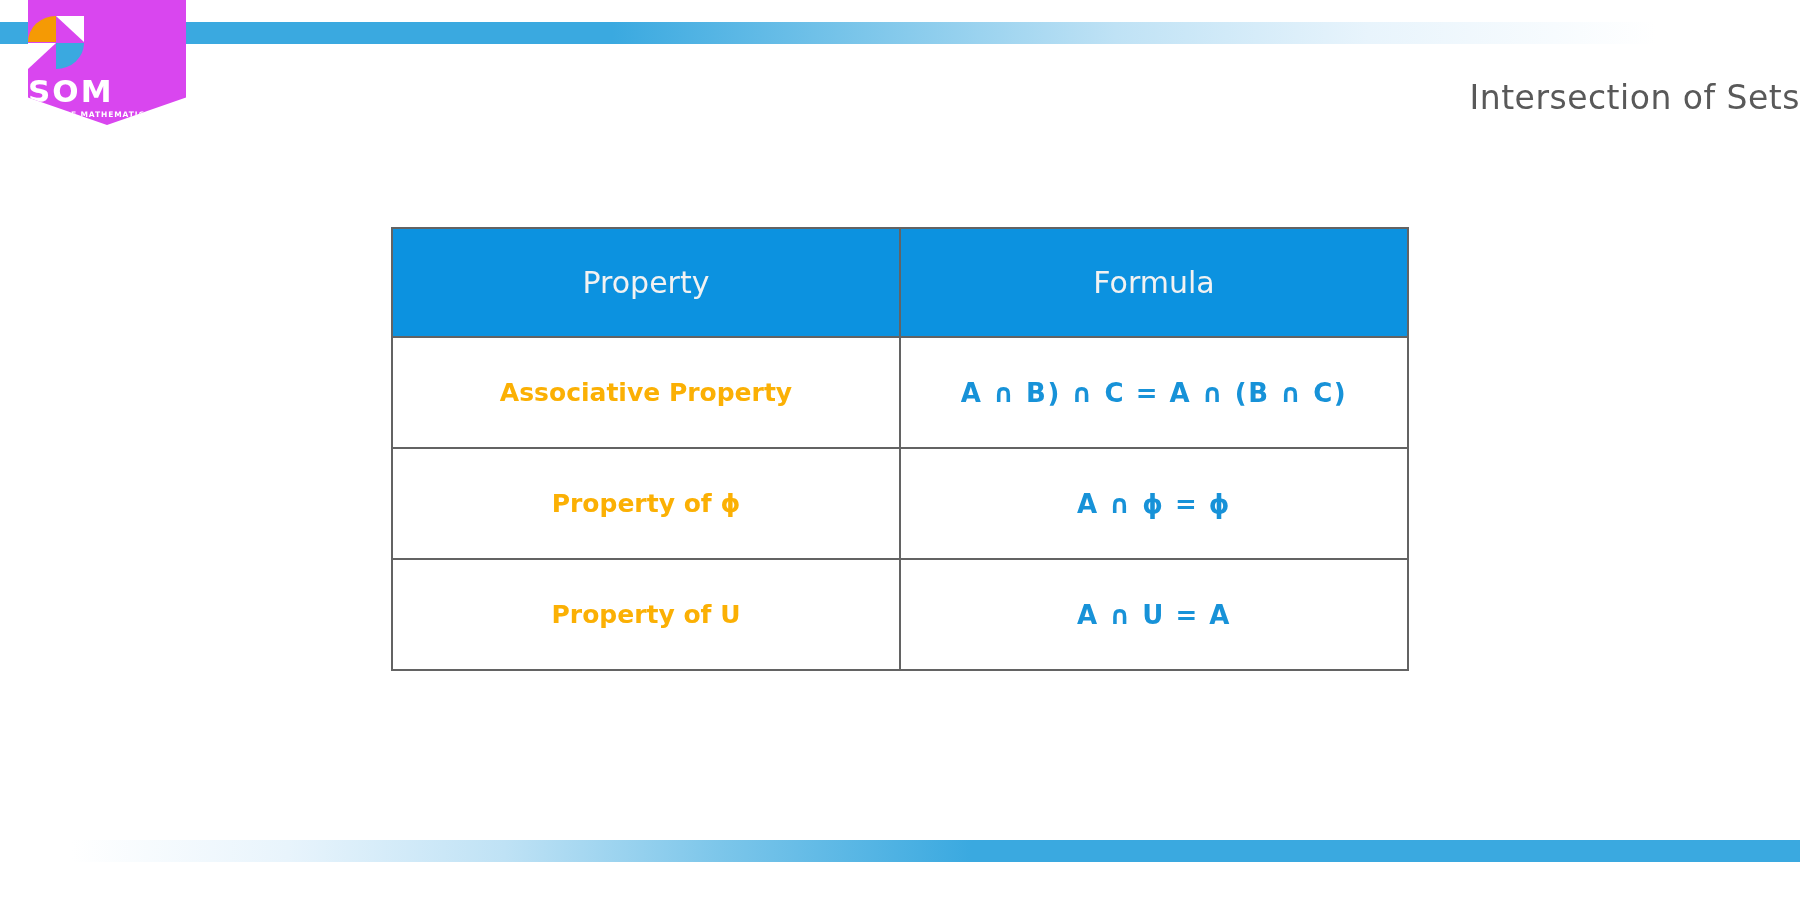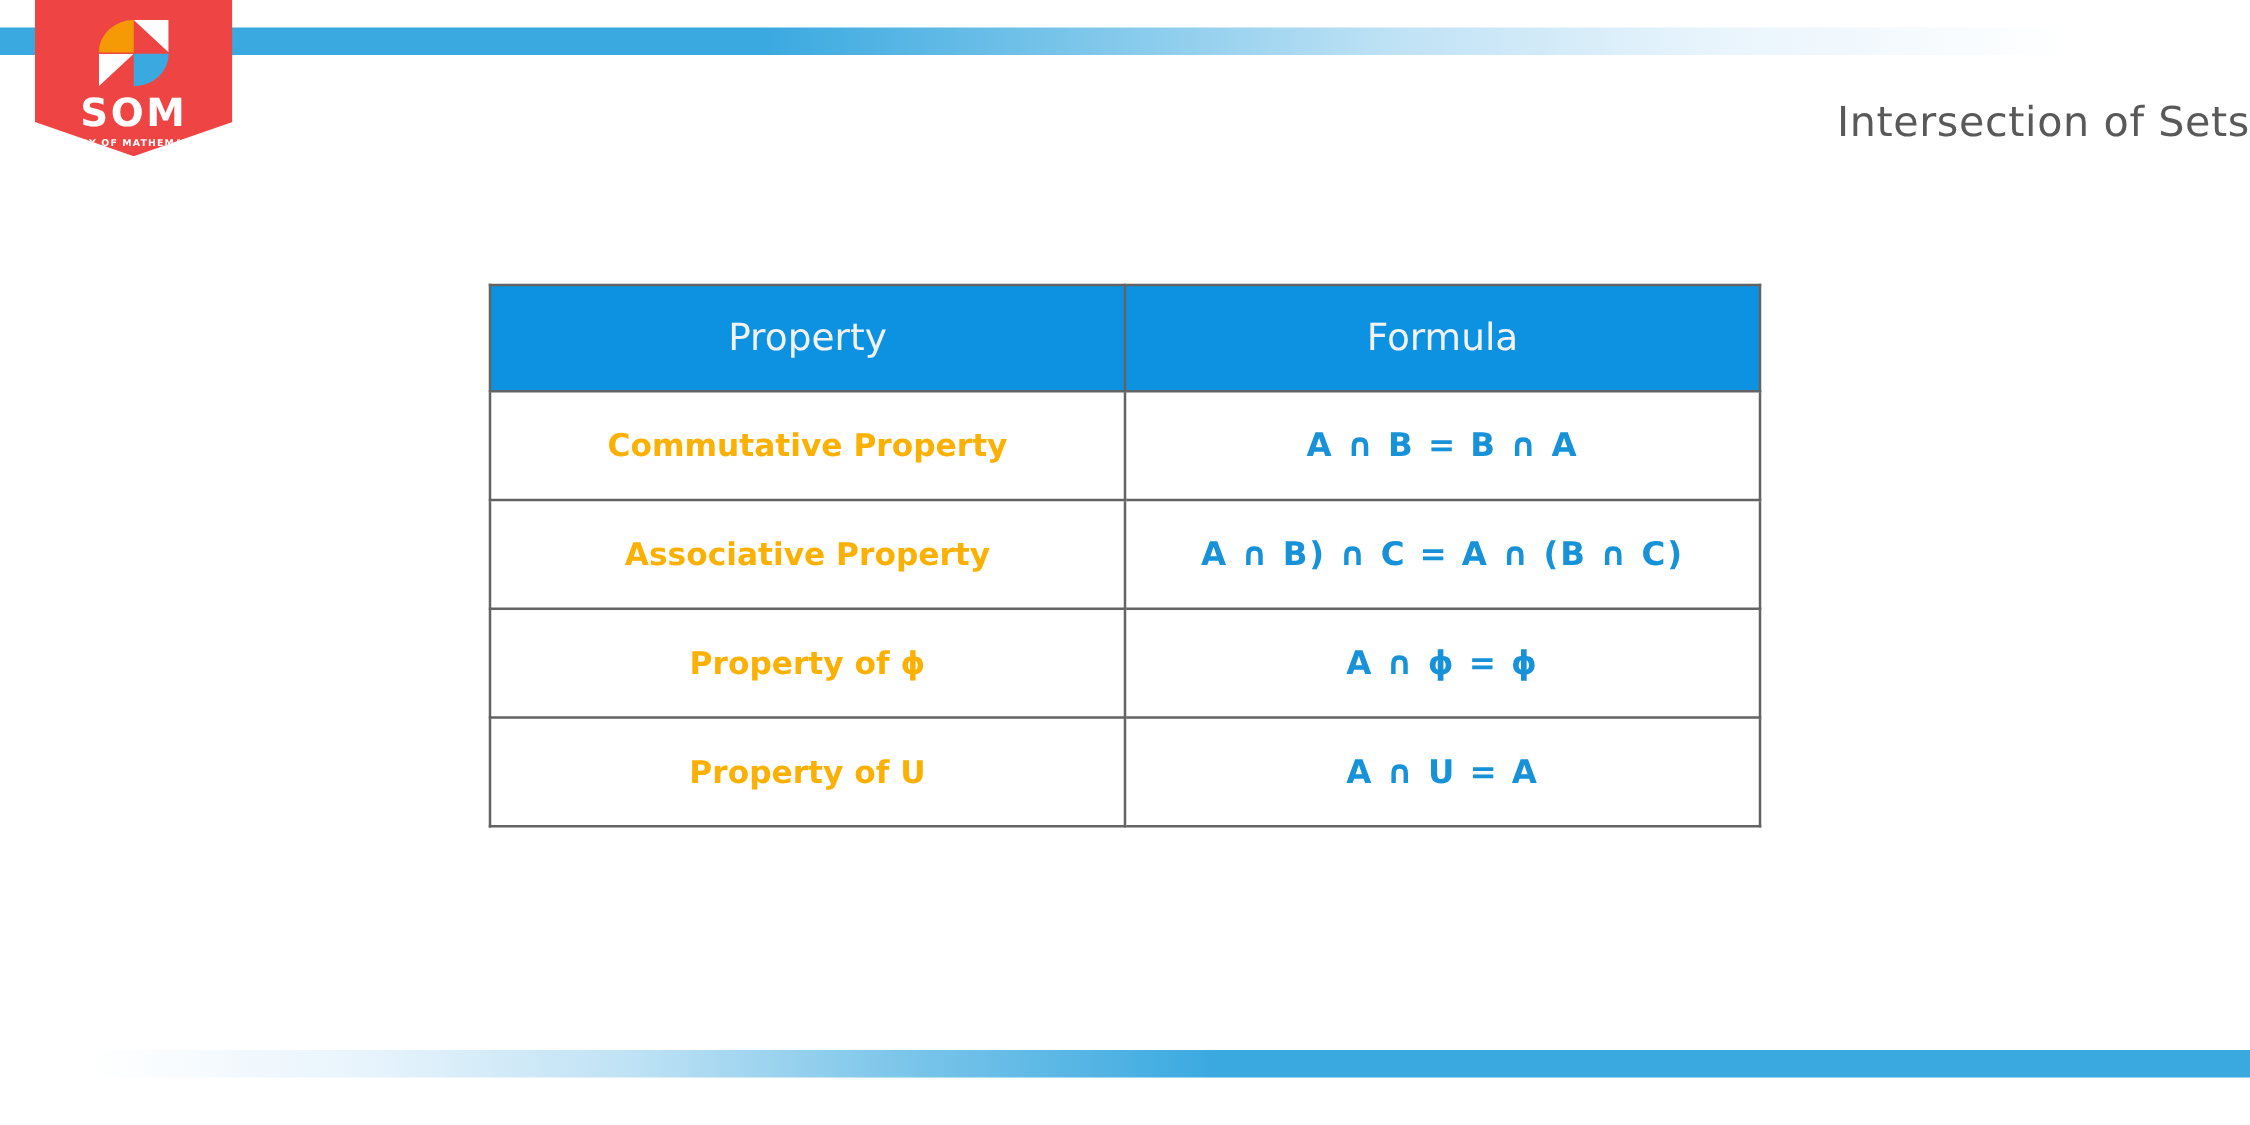--- a/index.html
+++ b/index.html
@@ -31,26 +31,25 @@
     background: linear-gradient(to left, #3aa9e0 0%, #3aa9e0 46%, #7cc6ea 60%, #bfe2f5 72%, #e8f4fc 84%, #ffffff 96%);
   }
 
   
   .logo-banner {
     position: absolute;
     left: 28px;
     top: 0;
     width: 158px;
     height: 125px;
-    background: #ef4444;
+    background: #d946ef;
     clip-path: polygon(0 0, 100% 0, 100% 78%, 50% 100%, 0 78%);
     z-index: 5;
     display: flex;
     flex-direction: column;
-    align-items: center;
   }
   .logo-mark {
     position: relative;
     width: 56px;
     height: 53px;
     margin-top: 16px;
   }
   .q {
     position: absolute;
     width: 28px;
@@ -115,21 +114,21 @@
   table.props {
     border-collapse: collapse;
     width: 100%;
     table-layout: fixed;
   }
   table.props th,
   table.props td {
     border: 2px solid #636363;
     text-align: center;
     vertical-align: middle;
-    padding: 0;
+    padding: 12px;
   }
   table.props thead th {
     background: #0c92e0;
     color: #f2f2f2;
     font-size: 30px;
     font-weight: 400;
     height: 83px;
   }
   table.props tbody td {
     height: 85px;
@@ -170,24 +169,20 @@
 <div class="table-wrap">
   <table class="props">
     <thead>
       <tr>
         <th>Property</th>
         <th>Formula</th>
       </tr>
     </thead>
     <tbody>
       <tr>
-        <td class="prop-cell">Commutative Property</td>
-        <td class="formula-cell">A ∩ B = B ∩ A</td>
-      </tr>
-      <tr>
         <td class="prop-cell">Associative Property</td>
         <td class="formula-cell">A ∩ B) ∩ C = A ∩ (B ∩ C)</td>
       </tr>
       <tr>
         <td class="prop-cell">Property of ϕ</td>
         <td class="formula-cell">A ∩ ϕ = ϕ</td>
       </tr>
       <tr>
         <td class="prop-cell">Property of U</td>
         <td class="formula-cell">A ∩ U = A</td>

